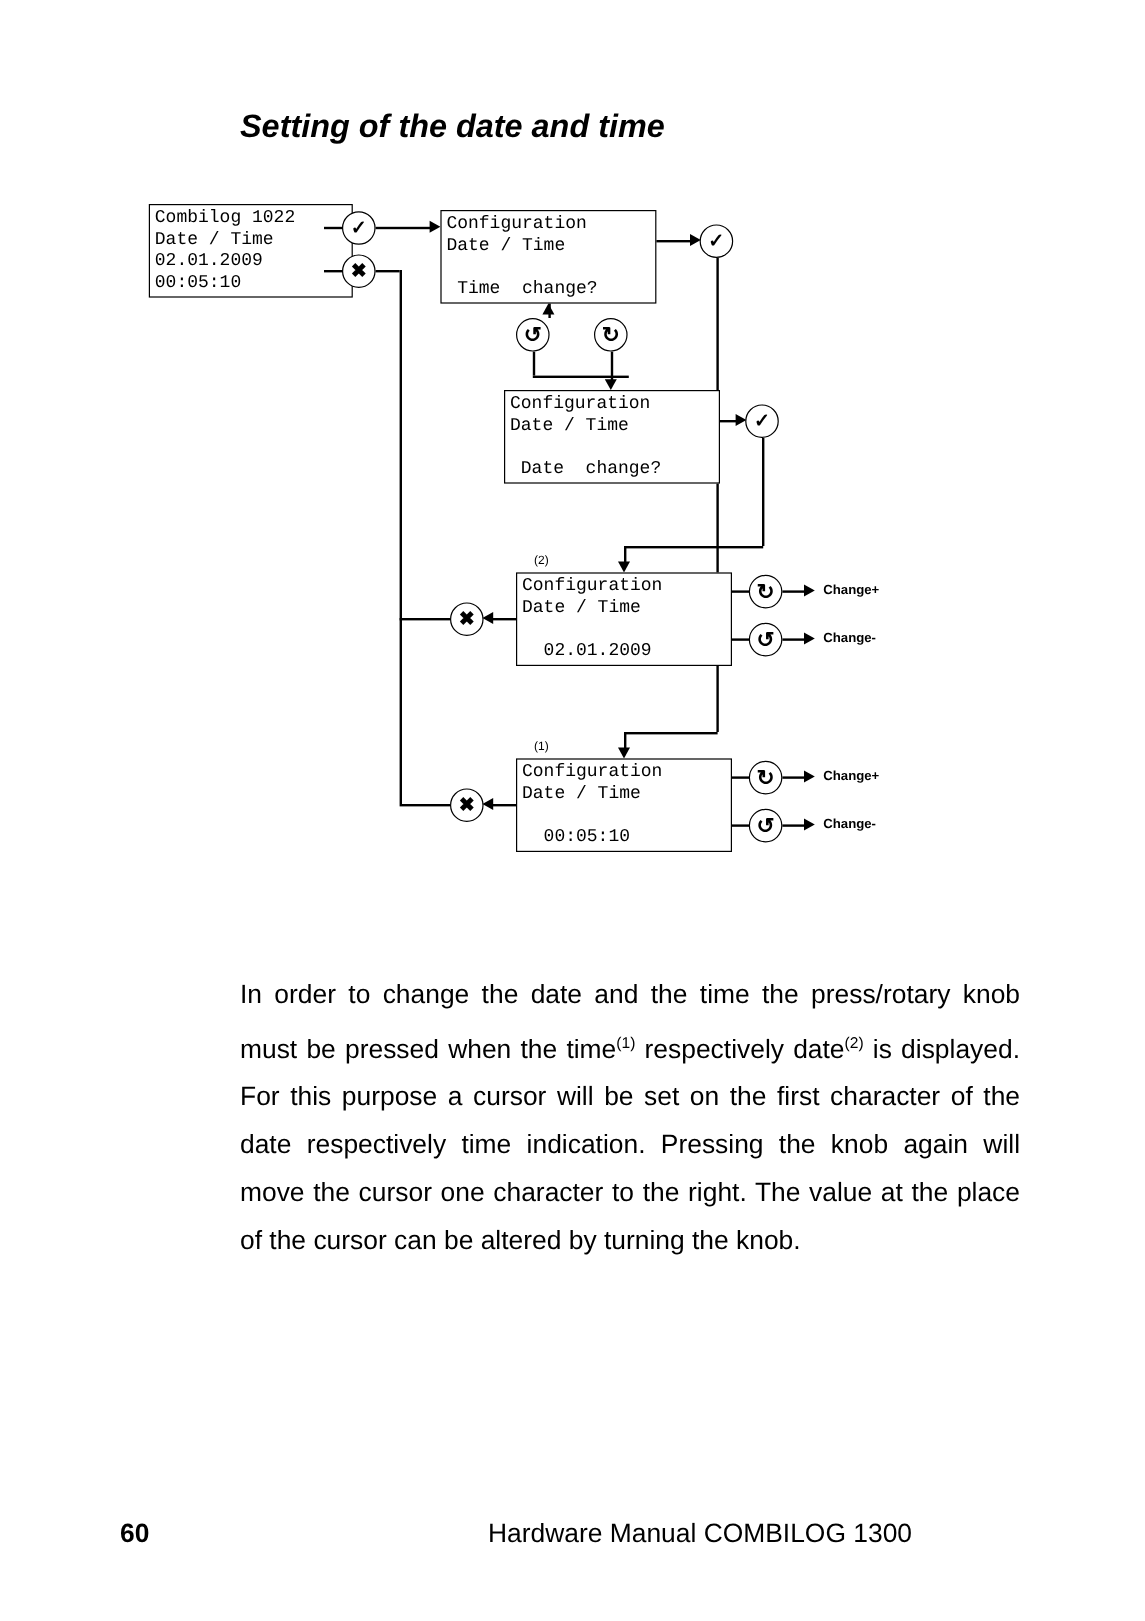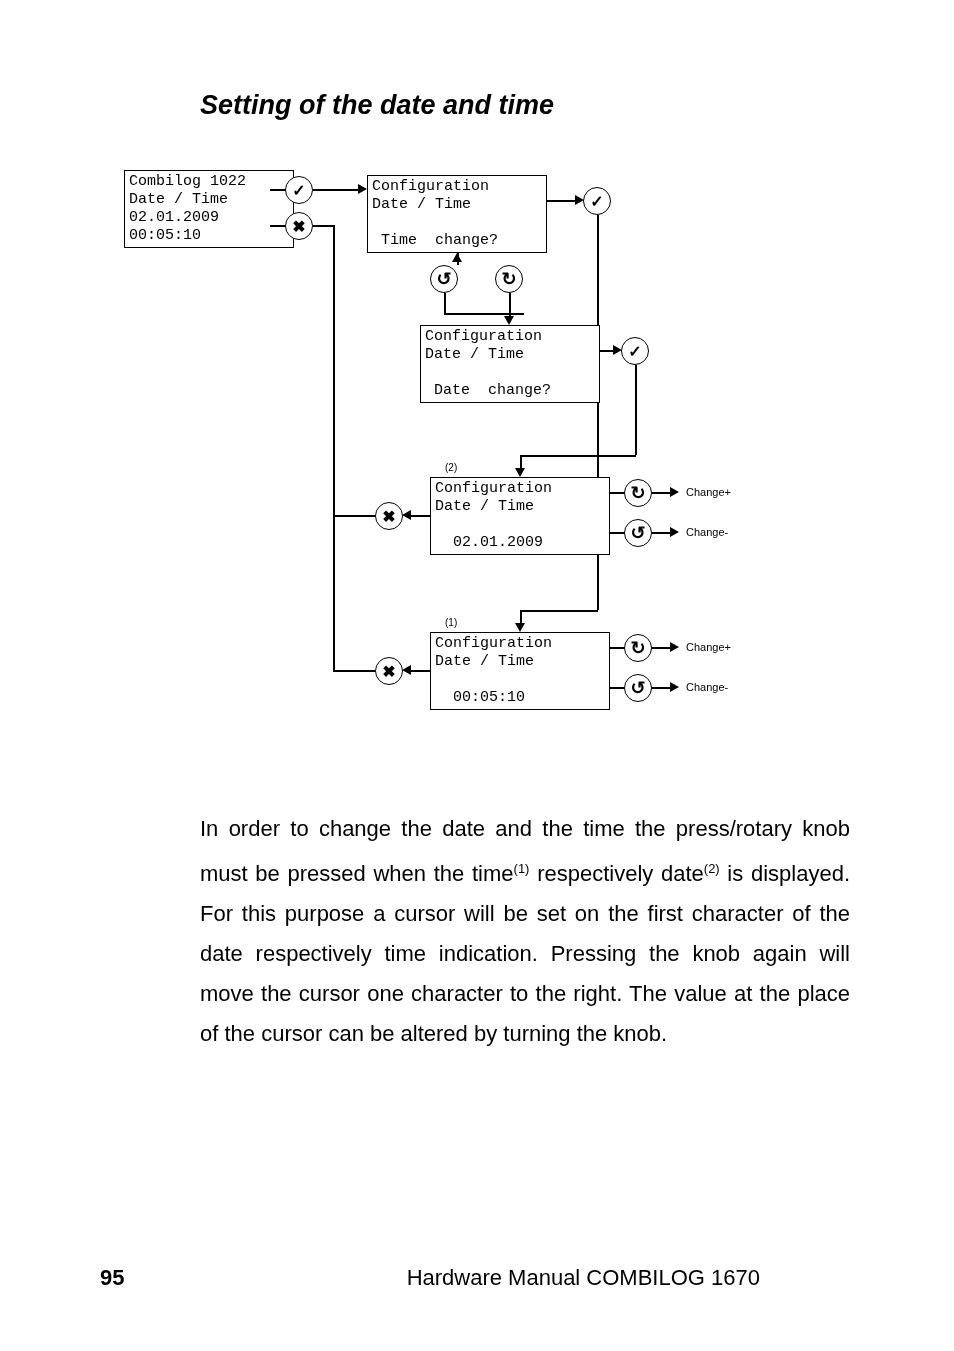--- a/index.html
+++ b/index.html
@@ -53,21 +53,21 @@
     background: #fff;
     display: flex;
     align-items: center;
     justify-content: center;
     font-size: 16px;
     font-weight: bold;
   }
   .tiny {
     position: absolute;
     font-size: 11px;
-    font-weight: normal;
+    font-weight: bold;
   }
   .sup {
     position: absolute;
     font-size: 10px;
   }
 
   
   .rot {
     font-size: 18px;
     line-height: 1;
@@ -274,16 +274,16 @@
       </div>
     <div class="line hline" style="left:233px; top:500px; width:42px;"></div>
 
   </div>
 
   <div class="body-text body1">
     <span>In order to change the date and the time the press/rotary knob must be pressed when the time</span><span class="supn">(1)</span><span> respectively date</span><span class="supn">(2)</span><span> is displayed. For this purpose a cursor will be set on the first character of the date respectively time indication. Pressing the knob again will move the cursor one character to the right. The value at the place of the cursor can be altered by turning the knob.</span>
   </div>
 
 
-  <div class="footer-left">95</div>
-  <div class="footer-right">Hardware Manual COMBILOG 1670</div>
+  <div class="footer-left">60</div>
+  <div class="footer-right">Hardware Manual COMBILOG 1300</div>
 
 </div>
 
 </body></html>

